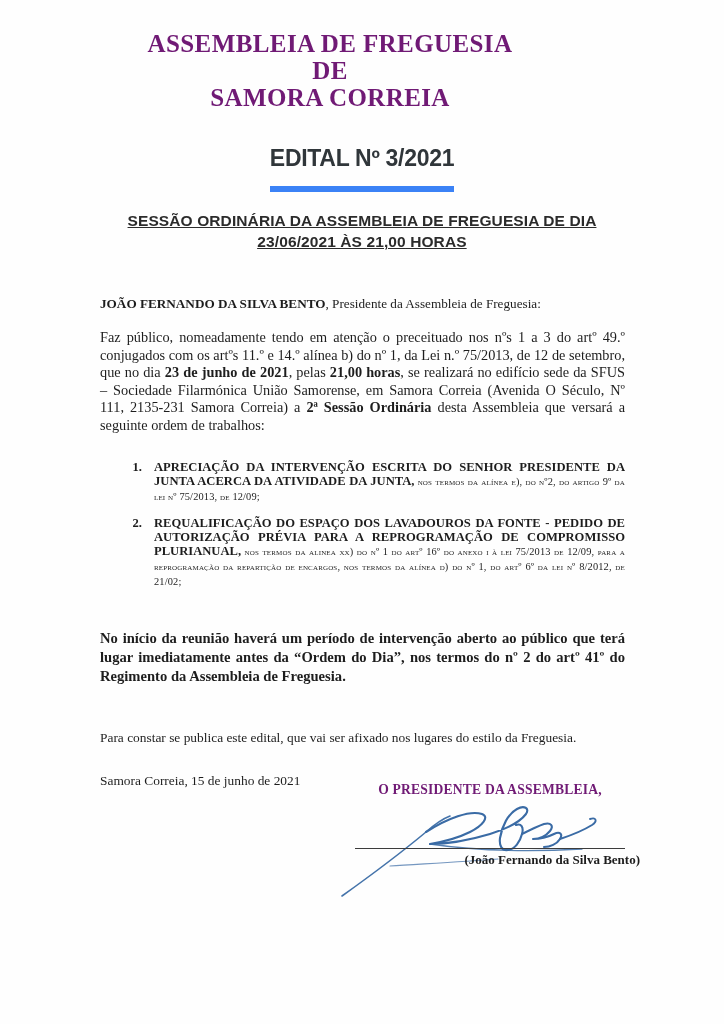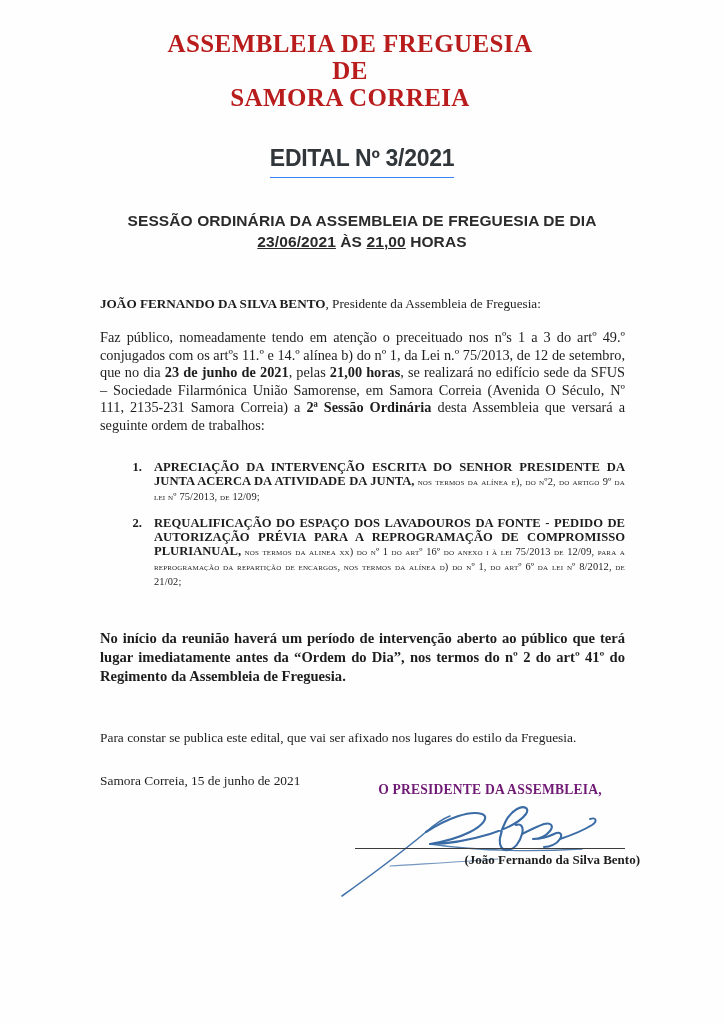--- a/index.html
+++ b/index.html
@@ -21,61 +21,61 @@
     background: #fefefe;
   }
 
   
   .letterhead {
     position: absolute;
     top: 30px;
     left: 0;
     width: 660px;
     text-align: center;
-    color: #b91c1c;
+    color: #701a75;
     font-family: "Liberation Serif", serif;
     font-weight: bold;
     font-size: 25px;
     line-height: 27px;
     letter-spacing: 0.4px;
-    margin-left: 20px;
   }
   .letterhead .lh-line { display: block; }
 
   
   .edital-title {
     position: absolute;
     top: 145px;
     left: 0;
     width: 724px;
     text-align: center;
     font-family: "Liberation Sans", sans-serif;
     font-weight: bold;
     font-size: 23px;
     letter-spacing: -0.3px;
     color: #30363a;
   }
   .edital-title span {
-    border-bottom: 1px solid #3b82f6;
-    padding-bottom: 6px;
+    border-bottom: 6px solid #3b82f6;
+    padding-bottom: 15px;
   }
 
   
   .session-heading {
     position: absolute;
     top: 210px;
     left: 62px;
     width: 600px;
     text-align: center;
     font-family: "Liberation Sans", sans-serif;
     font-weight: bold;
     font-size: 15.5px;
     line-height: 21px;
     color: #2b2b2b;
     letter-spacing: 0.1px;
+    text-decoration: underline;
   }
   .session-heading .u { text-decoration: underline; text-align: center; }
 
   
   .body-area {
     position: absolute;
     left: 100px;
     top: 296px;
     width: 525px;
   }

